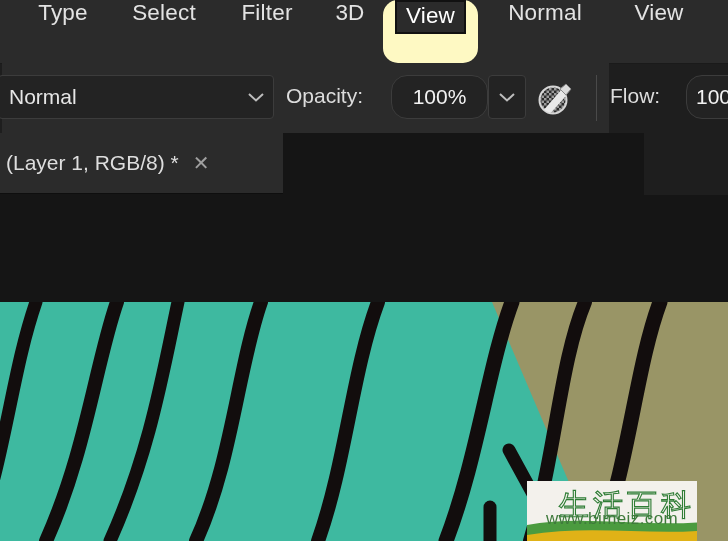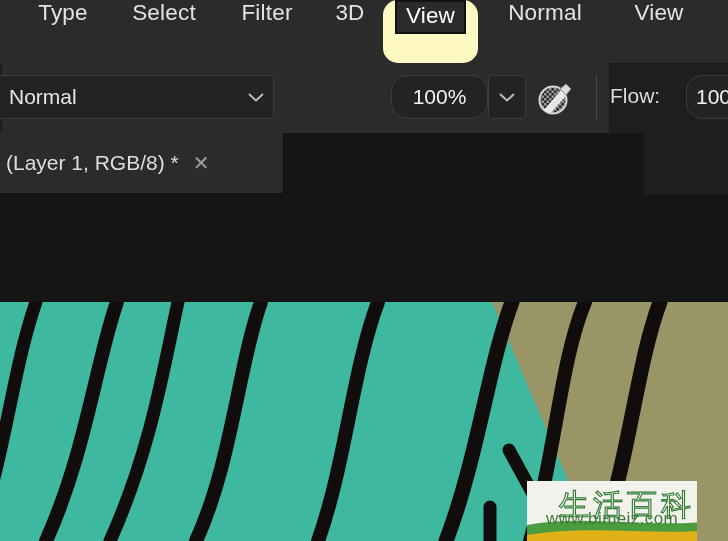--- a/index.html
+++ b/index.html
@@ -225,20 +225,21 @@
 
     <div class="opt-select" style="left:-4px;top:12px;width:276px;height:44px;">
       <span class="sel-value">Normal</span>
       <span class="chev">
         <svg width="18" height="12" viewBox="0 0 18 12">
             <path d="M2 3 L9 9.5 L16 3" fill="none" stroke="#bdbdbd" stroke-width="2"></path>
           </svg>
       </span>
     </div>
 
+    <div class="opt-label" style="left:284px;top:21px;">Opacity:</div>
 
     <div class="opt-field" style="left:389px;top:12px;width:97px;height:44px;">100%</div>
 
     <div class="opt-select" style="left:486px;top:12px;width:38px;height:44px;justify-content:center;">
       <span class="chev" style="width:100%">
         <svg width="18" height="12" viewBox="0 0 18 12">
             <path d="M2 3 L9 9.5 L16 3" fill="none" stroke="#bdbdbd" stroke-width="2"></path>
           </svg>
       </span>
     </div>

